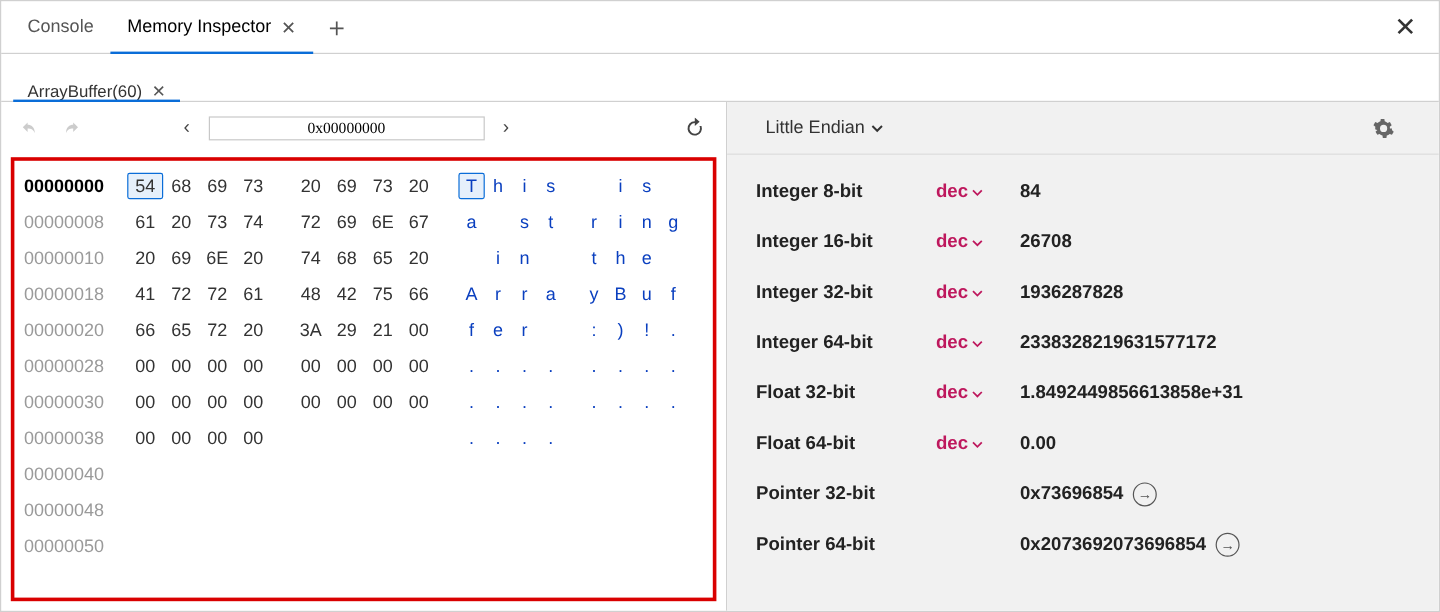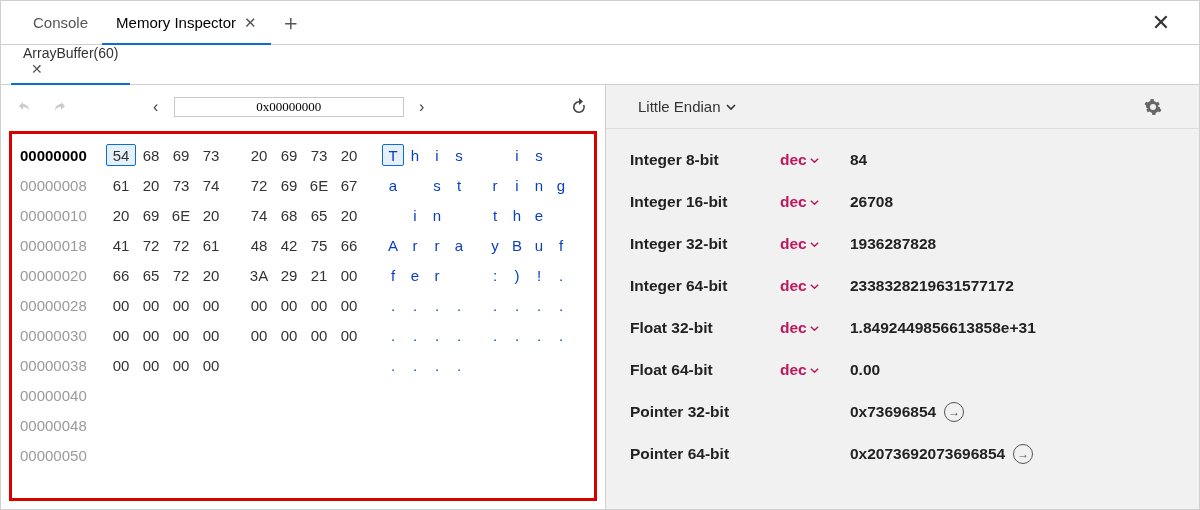--- a/index.html
+++ b/index.html
@@ -16,21 +16,21 @@
     border: 1px solid #d0d0d0;
     display: flex;
     flex-direction: column;
   }
   
   .top-tabs {
     display: flex;
     align-items: center;
     height: 44px;
     border-bottom: 1px solid #d0d0d0;
-    padding: 0 18px;
+    padding: 0 8px;
   }
   .tab {
     display: flex;
     align-items: center;
     height: 100%;
     padding: 0 14px;
     font-size: 15px;
     color: #555;
     cursor: pointer;
     position: relative;
@@ -56,24 +56,23 @@
     font-size: 22px; color:#333; cursor:pointer;
   }
   
   .sub-tabs {
     display:flex; align-items:center;
     height: 40px;
     border-bottom: 1px solid #d0d0d0;
     padding: 0 10px;
   }
   .sub-tab {
-    display:flex; align-items:flex-start; height:100%;
+    display:flex; align-items:flex-end; height:100%;
     padding: 0 12px; font-size: 14px;
     position: relative;
-    flex-direction: column;
   }
   .sub-tab.active::after {
     content:""; position:absolute; left:0; right:0; bottom:-1px;
     height:2px; background:#0a6dd8;
   }
   .sub-tab .close-x { margin-left: 8px; font-size:14px; color:#555; cursor:pointer;}
   
   .main-split {
     display:flex; flex: 1; overflow:hidden;
   }

